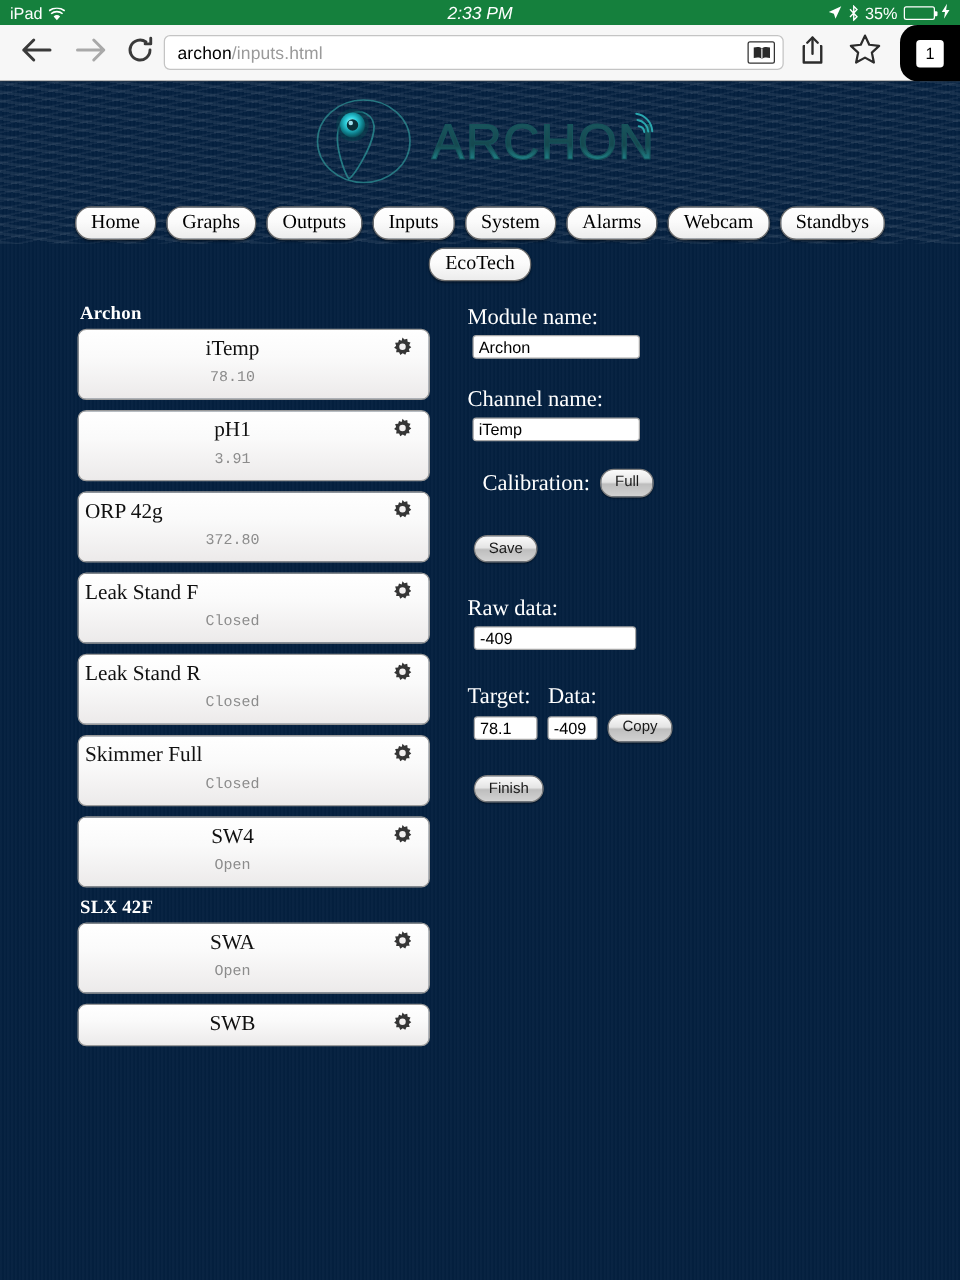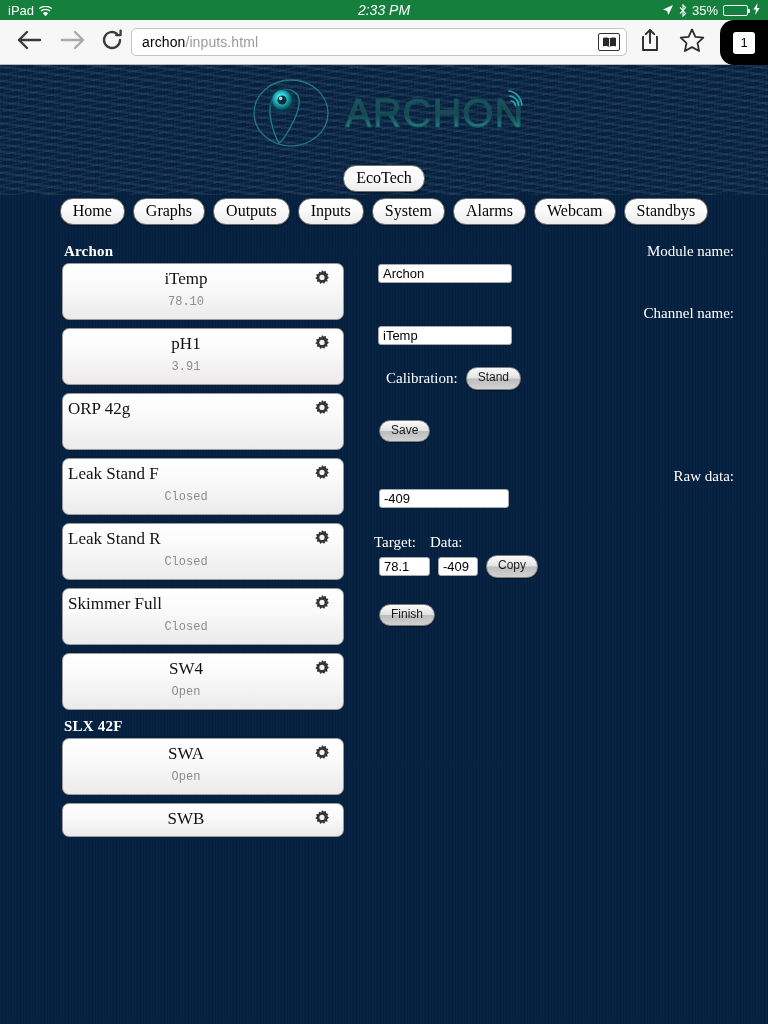--- a/index.html
+++ b/index.html
@@ -247,25 +247,24 @@
     cursor: pointer;
   }
   .card.clipped { height: 34px; margin-bottom: 0; }
 
   
   #rightcol {
     position: absolute; left: 374px; top: 0; width: 360px;
   }
   .flabel {
     font-family: "Liberation Serif", serif;
-    font-size: 15px;
+    font-size: 18px;
     color: #ffffff;
     margin-bottom: 4px;
     display: block;
-    text-align: right;
   }
   .finput {
     font-family: "Liberation Sans", sans-serif;
     font-size: 13px;
     color: #000;
     background: #fff;
     border: 1px solid #a8a8a8;
     border-radius: 3px;
     height: 19px;
     padding: 0 4px;
@@ -427,32 +426,32 @@
               <path d="M272 26 a5 5 0 0 1 4.4 4.6" stroke-width="1.6"></path>
               <path d="M271 21 a10 10 0 0 1 8.6 9.2" stroke-width="1.6"></path>
               <path d="M270 16 a15 15 0 0 1 12.8 14" stroke-width="1.6"></path>
             </g>
           </svg>
         </div>
       </div>
 
       <div id="nav">
         <div class="navrow">
-          <div class="navbtn">EcoTech</div>
-        </div>
-        <div class="navrow">
           <div class="navbtn">Home</div>
           <div class="navbtn">Graphs</div>
           <div class="navbtn">Outputs</div>
           <div class="navbtn">Inputs</div>
           <div class="navbtn">System</div>
           <div class="navbtn">Alarms</div>
           <div class="navbtn">Webcam</div>
           <div class="navbtn">Standbys</div>
         </div>
+        <div class="navrow">
+          <div class="navbtn">EcoTech</div>
+        </div>
       </div>
 
       <div id="main">
 
         <div id="leftcol">
 
           <div class="group-head">Archon</div>
 
           <div class="card">
             <div class="cname">iTemp</div>
@@ -471,20 +470,21 @@
             <div class="gear">
               <svg width="18" height="18" viewBox="0 0 18 18">
                   <path d="M9 0.9 L10.5 2.6 L12.8 1.9 L13.1 4.3 L15.4 5 L14.3 7.1 L16 8.8 L14.1 10.2 L14.7 12.5 L12.3 12.6 L11.2 14.7 L9.2 13.6 L7.2 14.9 L6.3 12.7 L3.9 12.8 L4.3 10.4 L2.3 9.2 L3.9 7.5 L3.1 5.2 L5.5 5 L6.2 2.7 L8.3 3.6 Z" fill="#353535"></path>
                   <circle cx="9" cy="8.4" r="2.6" fill="#f2f0f0"></circle>
                 </svg>
             </div>
           </div>
 
           <div class="card wide">
             <div class="cname">ORP 42g</div>
+            <div class="cval">372.80</div>
             <div class="gear">
               <svg width="18" height="18" viewBox="0 0 18 18">
                   <path d="M9 0.9 L10.5 2.6 L12.8 1.9 L13.1 4.3 L15.4 5 L14.3 7.1 L16 8.8 L14.1 10.2 L14.7 12.5 L12.3 12.6 L11.2 14.7 L9.2 13.6 L7.2 14.9 L6.3 12.7 L3.9 12.8 L4.3 10.4 L2.3 9.2 L3.9 7.5 L3.1 5.2 L5.5 5 L6.2 2.7 L8.3 3.6 Z" fill="#353535"></path>
                   <circle cx="9" cy="8.4" r="2.6" fill="#f2f0f0"></circle>
                 </svg>
             </div>
           </div>
 
           <div class="card wide">
             <div class="cname">Leak Stand F</div>
@@ -563,21 +563,21 @@
 
           <div class="sp-22"></div>
 
           <label class="flabel">Channel name:</label>
           <input id="inp-channel" class="finput" type="text" value="iTemp" style="">
 
           <div class="sp-22"></div>
 
           <div class="row">
             <span class="flabel" style="margin:0 8px 0 12px">Calibration:</span>
-            <button class="pillbtn">Stand</button>
+            <button class="pillbtn">Full</button>
           </div>
 
           <div class="sp-30"></div>
 
           <button class="pillbtn" style="margin-left:5px">Save</button>
 
           <div class="sp-26"></div>
 
           <label class="flabel">Raw data:</label>
           <input id="inp-raw" class="finput" type="text" style="margin-left: 5px;" value="-409">

